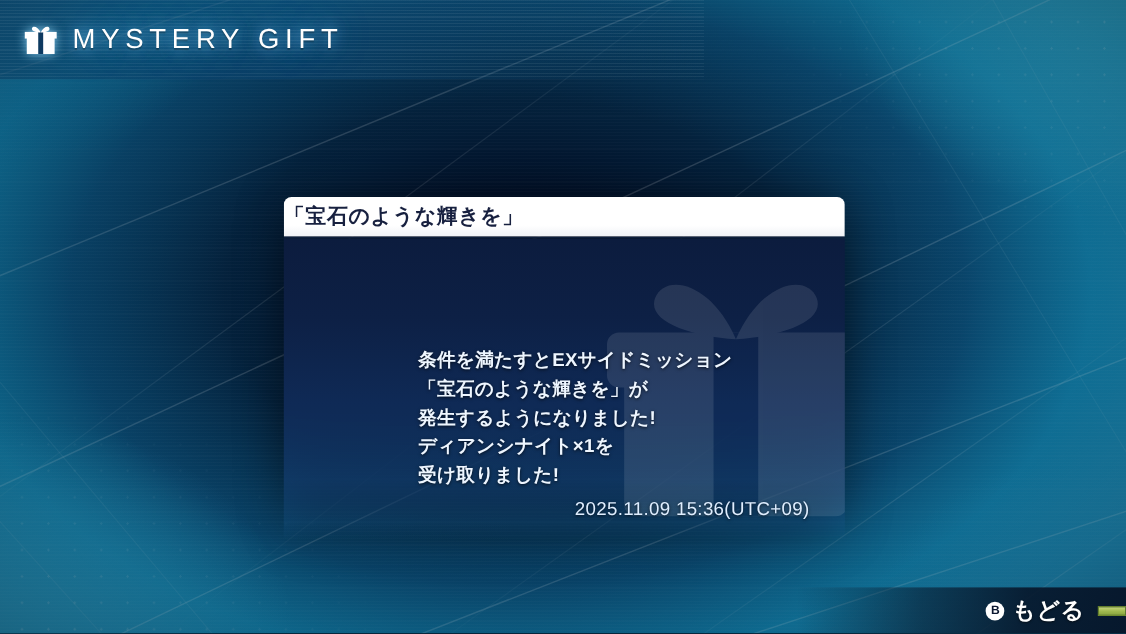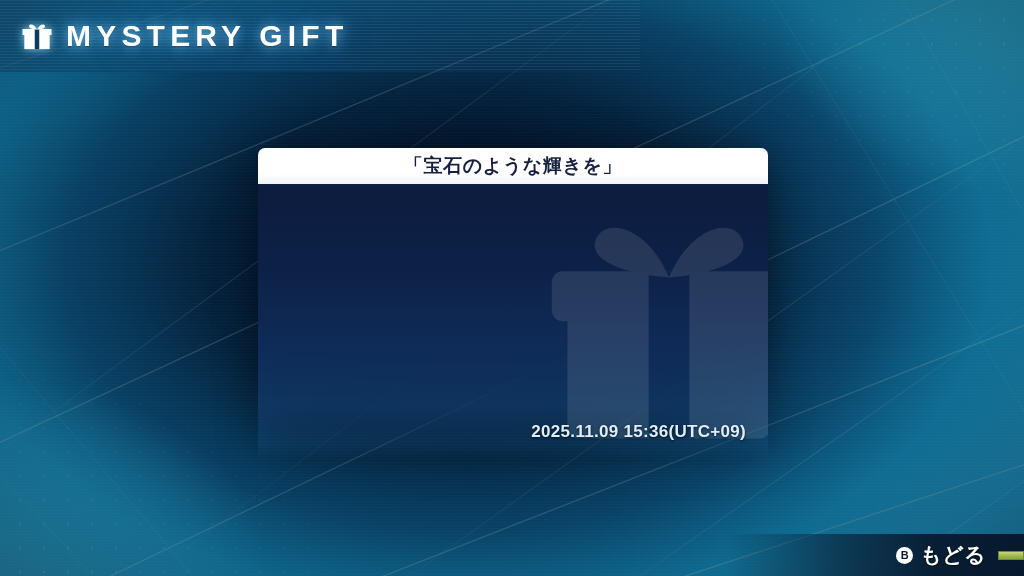--- a/index.html
+++ b/index.html
@@ -84,41 +84,42 @@
       rgba(255,255,255,.055) 1px,
       rgba(0,0,0,0) 1px,
       rgba(0,0,0,0) 3px);
     pointer-events:none;
   }
   .gift-icon { width:30px; height:30px; flex:none; margin-right:14px; position:relative; z-index:2;
                filter:drop-shadow(0 0 5px rgba(150,220,255,.85)); }
   .app-title {
     position:relative; z-index:2;
     color:#ffffff;
-    font-size:30px;
-    font-weight:bold;
+    font-size:25px;
+    font-weight:normal;
     letter-spacing:5.2px;
     text-shadow:0 0 14px rgba(120,205,255,.95), 0 0 30px rgba(70,170,230,.6), 0 1px 1px rgba(0,0,0,.35);
     white-space:nowrap;
   }
 
   
   .dialog {
     position:absolute;
     left:258px; top:148px;
     width:510px; height:312px;
     z-index:5;
     filter:drop-shadow(0 6px 22px rgba(0,0,0,.45));
   }
   .dialog-header {
     height:38px; width:100%;
     background:linear-gradient(to bottom, #ffffff 0%, #ffffff 72%, #f0f2f6 100%);
     border-radius:7px 7px 0 0;
-    display:flex; align-items:center; justify-content:center;
+    display:flex; align-items:center; 
     border-bottom:2px solid #0d1f3d;
+    margin-top:31px;
   }
   .dialog-title {
     color:#17203f;
     font-size:19px;
     font-weight:bold;
     letter-spacing:.6px;
     white-space:nowrap;
   }
   .dialog-body {
     position:relative;
@@ -151,24 +152,24 @@
     color:#eef6ff;
     font-size:17px;
     line-height:25px;
     font-weight:bold;
     letter-spacing:.2px;
     white-space:nowrap;
     text-shadow:0 1px 3px rgba(0,0,0,.75);
   }
   .dialog-timestamp {
     position:absolute;
-    right:22px; bottom:18px;
+    right:32px; bottom:18px;
     color:#dfeeff;
     font-size:17px;
-    font-weight:bold;
+    font-weight:normal;
     letter-spacing:.3px;
     white-space:nowrap;
     text-shadow:0 1px 3px rgba(0,0,0,.7);
     z-index:2;
   }
 
   
   .footer {
     position:absolute;
     right:0; bottom:0;
@@ -277,20 +278,27 @@
     <div class="dialog-body">
 
       <svg class="dialog-watermark" viewBox="0 0 32 32">
         <rect x="3" y="13" width="26" height="17" rx="1.4" fill="#ffffff"></rect>
         <rect x="1" y="8.6" width="30" height="6.4" rx="1.4" fill="#ffffff"></rect>
         <rect x="13.4" y="8.6" width="5.2" height="21.4" fill="#0f2a56"></rect>
         <path d="M16 9.4 C 13.2 2.8 7.8 1.6 6.6 4.6 C 5.6 7.3 10.6 9.0 16 9.4 Z" fill="#ffffff"></path>
         <path d="M16 9.4 C 18.8 2.8 24.2 1.6 25.4 4.6 C 26.4 7.3 21.4 9.0 16 9.4 Z" fill="#ffffff"></path>
       </svg>
 
+      <div class="dialog-text">
+        <div class="line">条件を満たすとEXサイドミッション</div>
+        <div class="line">「宝石のような輝きを」が</div>
+        <div class="line">発生するようになりました!</div>
+        <div class="line">ディアンシナイト×1を</div>
+        <div class="line">受け取りました!</div>
+      </div>
 
       <div class="dialog-timestamp">2025.11.09 15:36(UTC+09)</div>
     </div>
   </div>
 
   <div class="footer">
     <div class="footer-btn">
       <div class="btn-circle">
         <span>B</span>
       </div>

